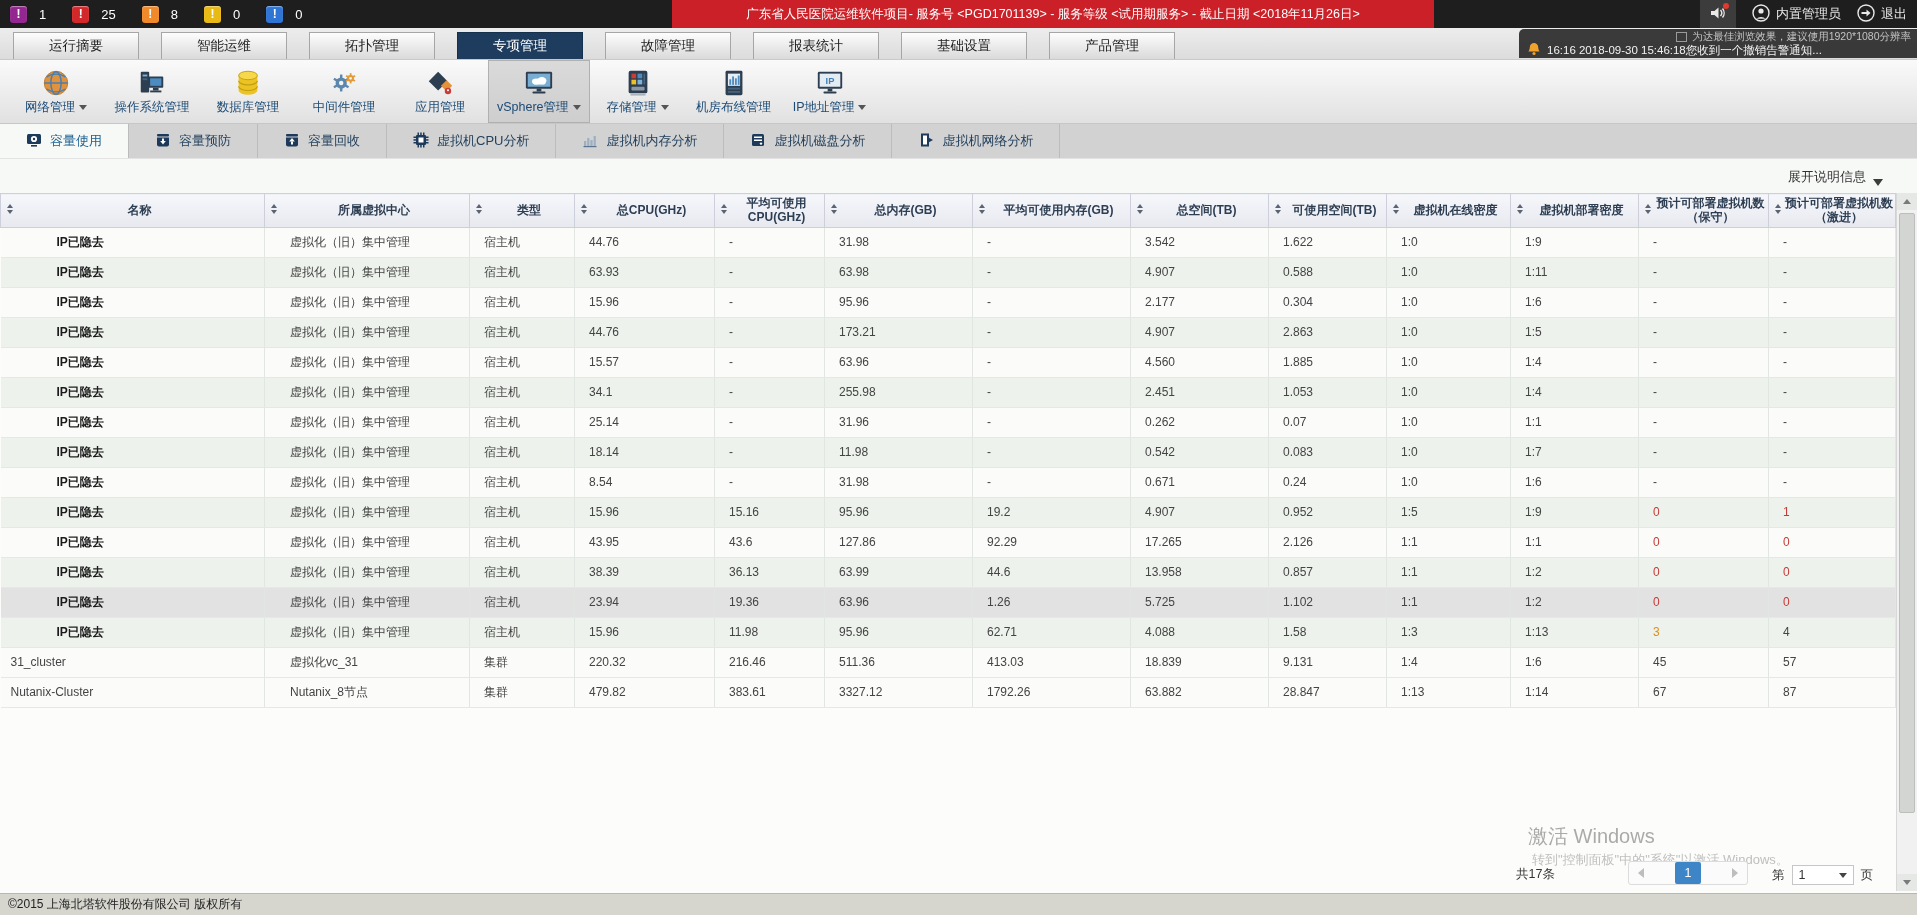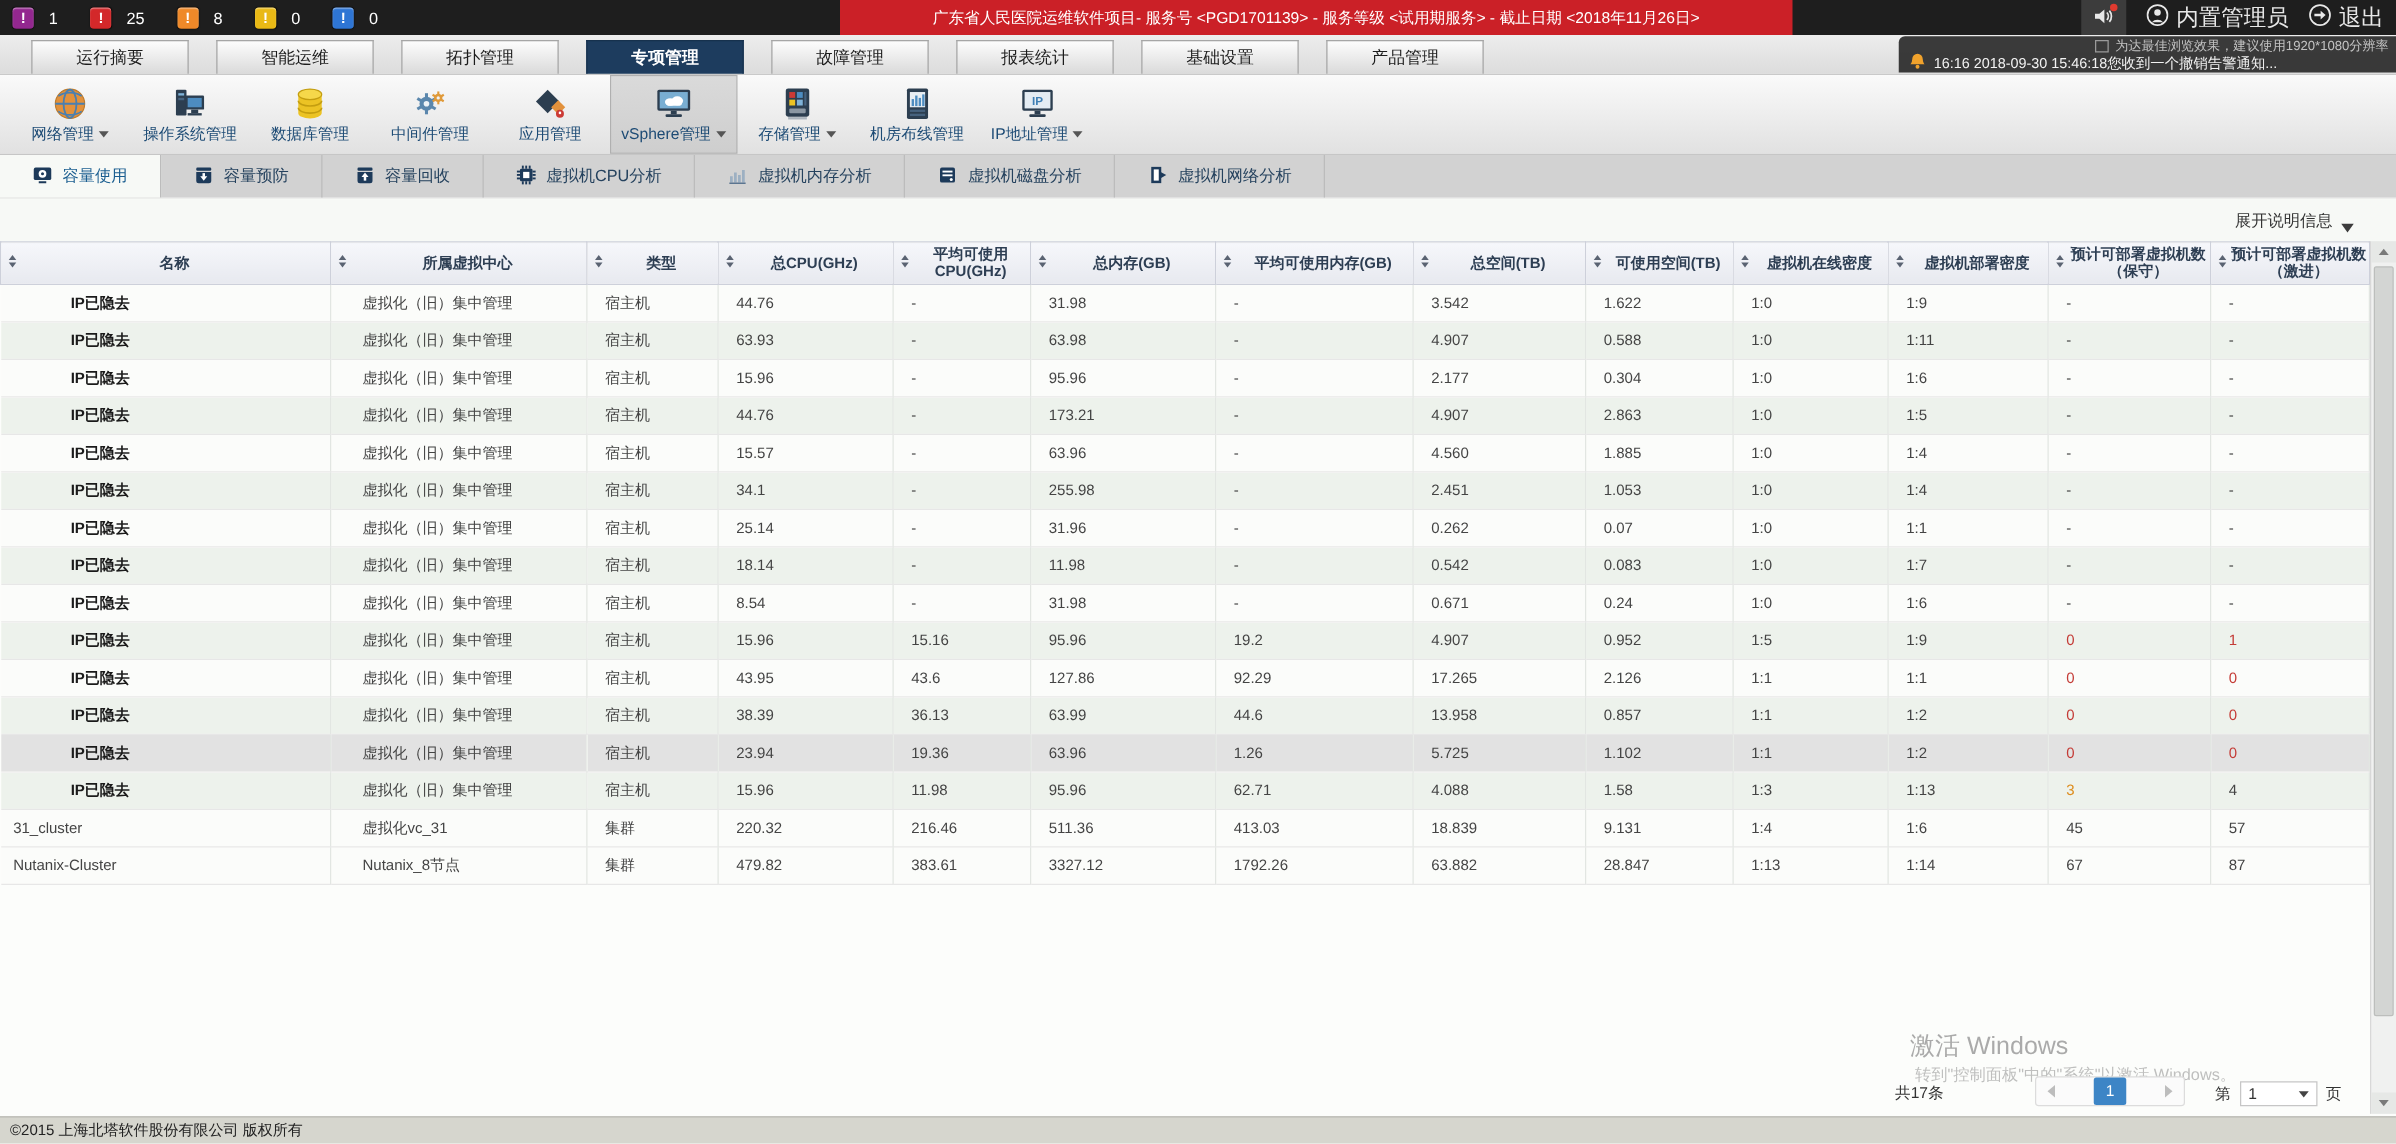--- a/index.html
+++ b/index.html
@@ -7,37 +7,37 @@
        font-family:"Liberation Sans","DejaVu Sans",sans-serif;}
   
   .topbar{position:absolute;top:0;left:0;width:1917px;height:28px;background:#1e1e1e;z-index:30}
   .alerts{position:absolute;left:10px;top:0;height:28px;display:flex;align-items:center;gap:26px}
   .alert{display:flex;align-items:center;gap:12px}
   .badge{width:17px;height:17px;border-radius:3px;color:#fff;font-weight:bold;font-size:12px;
          display:flex;align-items:center;justify-content:center;box-shadow:inset 0 1px 1px rgba(255,255,255,.45), 0 0 1px #000;}
   .acount{font-size:13px;color:#fff}
   .banner{position:absolute;left:672px;top:0;width:762px;height:28px;background:#cb2027;color:#fff;
           font-size:12.5px;display:flex;align-items:center;justify-content:center;white-space:nowrap}
-  .topright{position:absolute;right:10px;top:0;height:28px;display:flex;align-items:center;gap:16px;color:#e8e8e8;font-size:18px}
+  .topright{position:absolute;right:10px;top:0;height:28px;display:flex;align-items:center;gap:16px;color:#e8e8e8;font-size:13px}
   .speakerbox{width:36px;height:28px;background:#3c3c3c;display:flex;align-items:center;justify-content:center;position:relative;cursor:pointer}
   .reddot{position:absolute;top:3px;right:7px;width:6px;height:6px;border-radius:50%;background:#e03a2f}
   .topitem{display:flex;align-items:center;gap:6px;cursor:pointer}
   
   .toast{position:absolute;left:1519px;top:29px;width:398px;height:29px;background:rgba(44,44,44,.93);
          border-radius:5px 0 0 0;z-index:50;color:#eee;overflow:hidden}
   .toast-tip{height:13px;font-size:10.5px;color:#c3c3c3;text-align:right;padding:1px 6px 0 0;display:flex;justify-content:flex-end;align-items:center;gap:5px}
   .tipbox{width:9px;height:8px;border:1px solid #9a9a9a;display:inline-block}
   .toast-msg{font-size:11.5px;color:#f2f2f2;padding-left:28px;position:relative;white-space:nowrap}
   .toast-bell{position:absolute;left:8px;top:-1px}
   
   .tabbar{position:absolute;top:28px;left:0;width:1917px;height:32px;background:linear-gradient(#ededed,#dcdcdc);
-          border-bottom:1px solid #c9c9c9;display:flex;align-items:flex-end;padding-left:25px;gap:22px;box-sizing:border-box}
+          border-bottom:1px solid #c9c9c9;display:flex;align-items:flex-end;padding-left:13px;gap:22px;box-sizing:border-box}
   .tab{width:124px;height:26px;display:flex;align-items:center;justify-content:center;font-size:13.5px;color:#1c1c1c;
        background:linear-gradient(#fdfdfd,#dadada);border:1px solid #a6a6a6;border-bottom:none;cursor:pointer;white-space:nowrap}
-  .tab.active{background:#1d3c5e;color:#fff;font-weight:bold;border-color:#16314d}
+  .tab.active{background:#1d3c5e;color:#fff;font-weight:normal;border-color:#16314d}
   
   .ribbon{position:absolute;top:60px;left:0;width:1917px;height:64px;background:linear-gradient(#fafafa,#e1e1e1);
           border-bottom:1px solid #c6c6c6;display:flex;align-items:stretch;padding-left:8px;box-sizing:border-box}
   .ritem{min-width:96px;padding:16px 8px;display:flex;flex-direction:column;align-items:center;justify-content:center;gap:1px;cursor:pointer;box-sizing:border-box}
   .ritem.selected{background:linear-gradient(#dadada,#cecece);border:1px solid #b0b0b0;}
   .ricon{height:34px;display:flex;align-items:center;justify-content:center}
   .rlabel{font-size:12.5px;color:#1d4b75;white-space:nowrap;display:flex;align-items:center;gap:4px}
   .caret{width:0;height:0;border-left:4px solid transparent;border-right:4px solid transparent;border-top:5px solid #555;display:inline-block}
   
   .subtabbar{position:absolute;top:124px;left:0;width:1917px;height:34px;background:#d2d2d2;display:flex;z-index:5}

